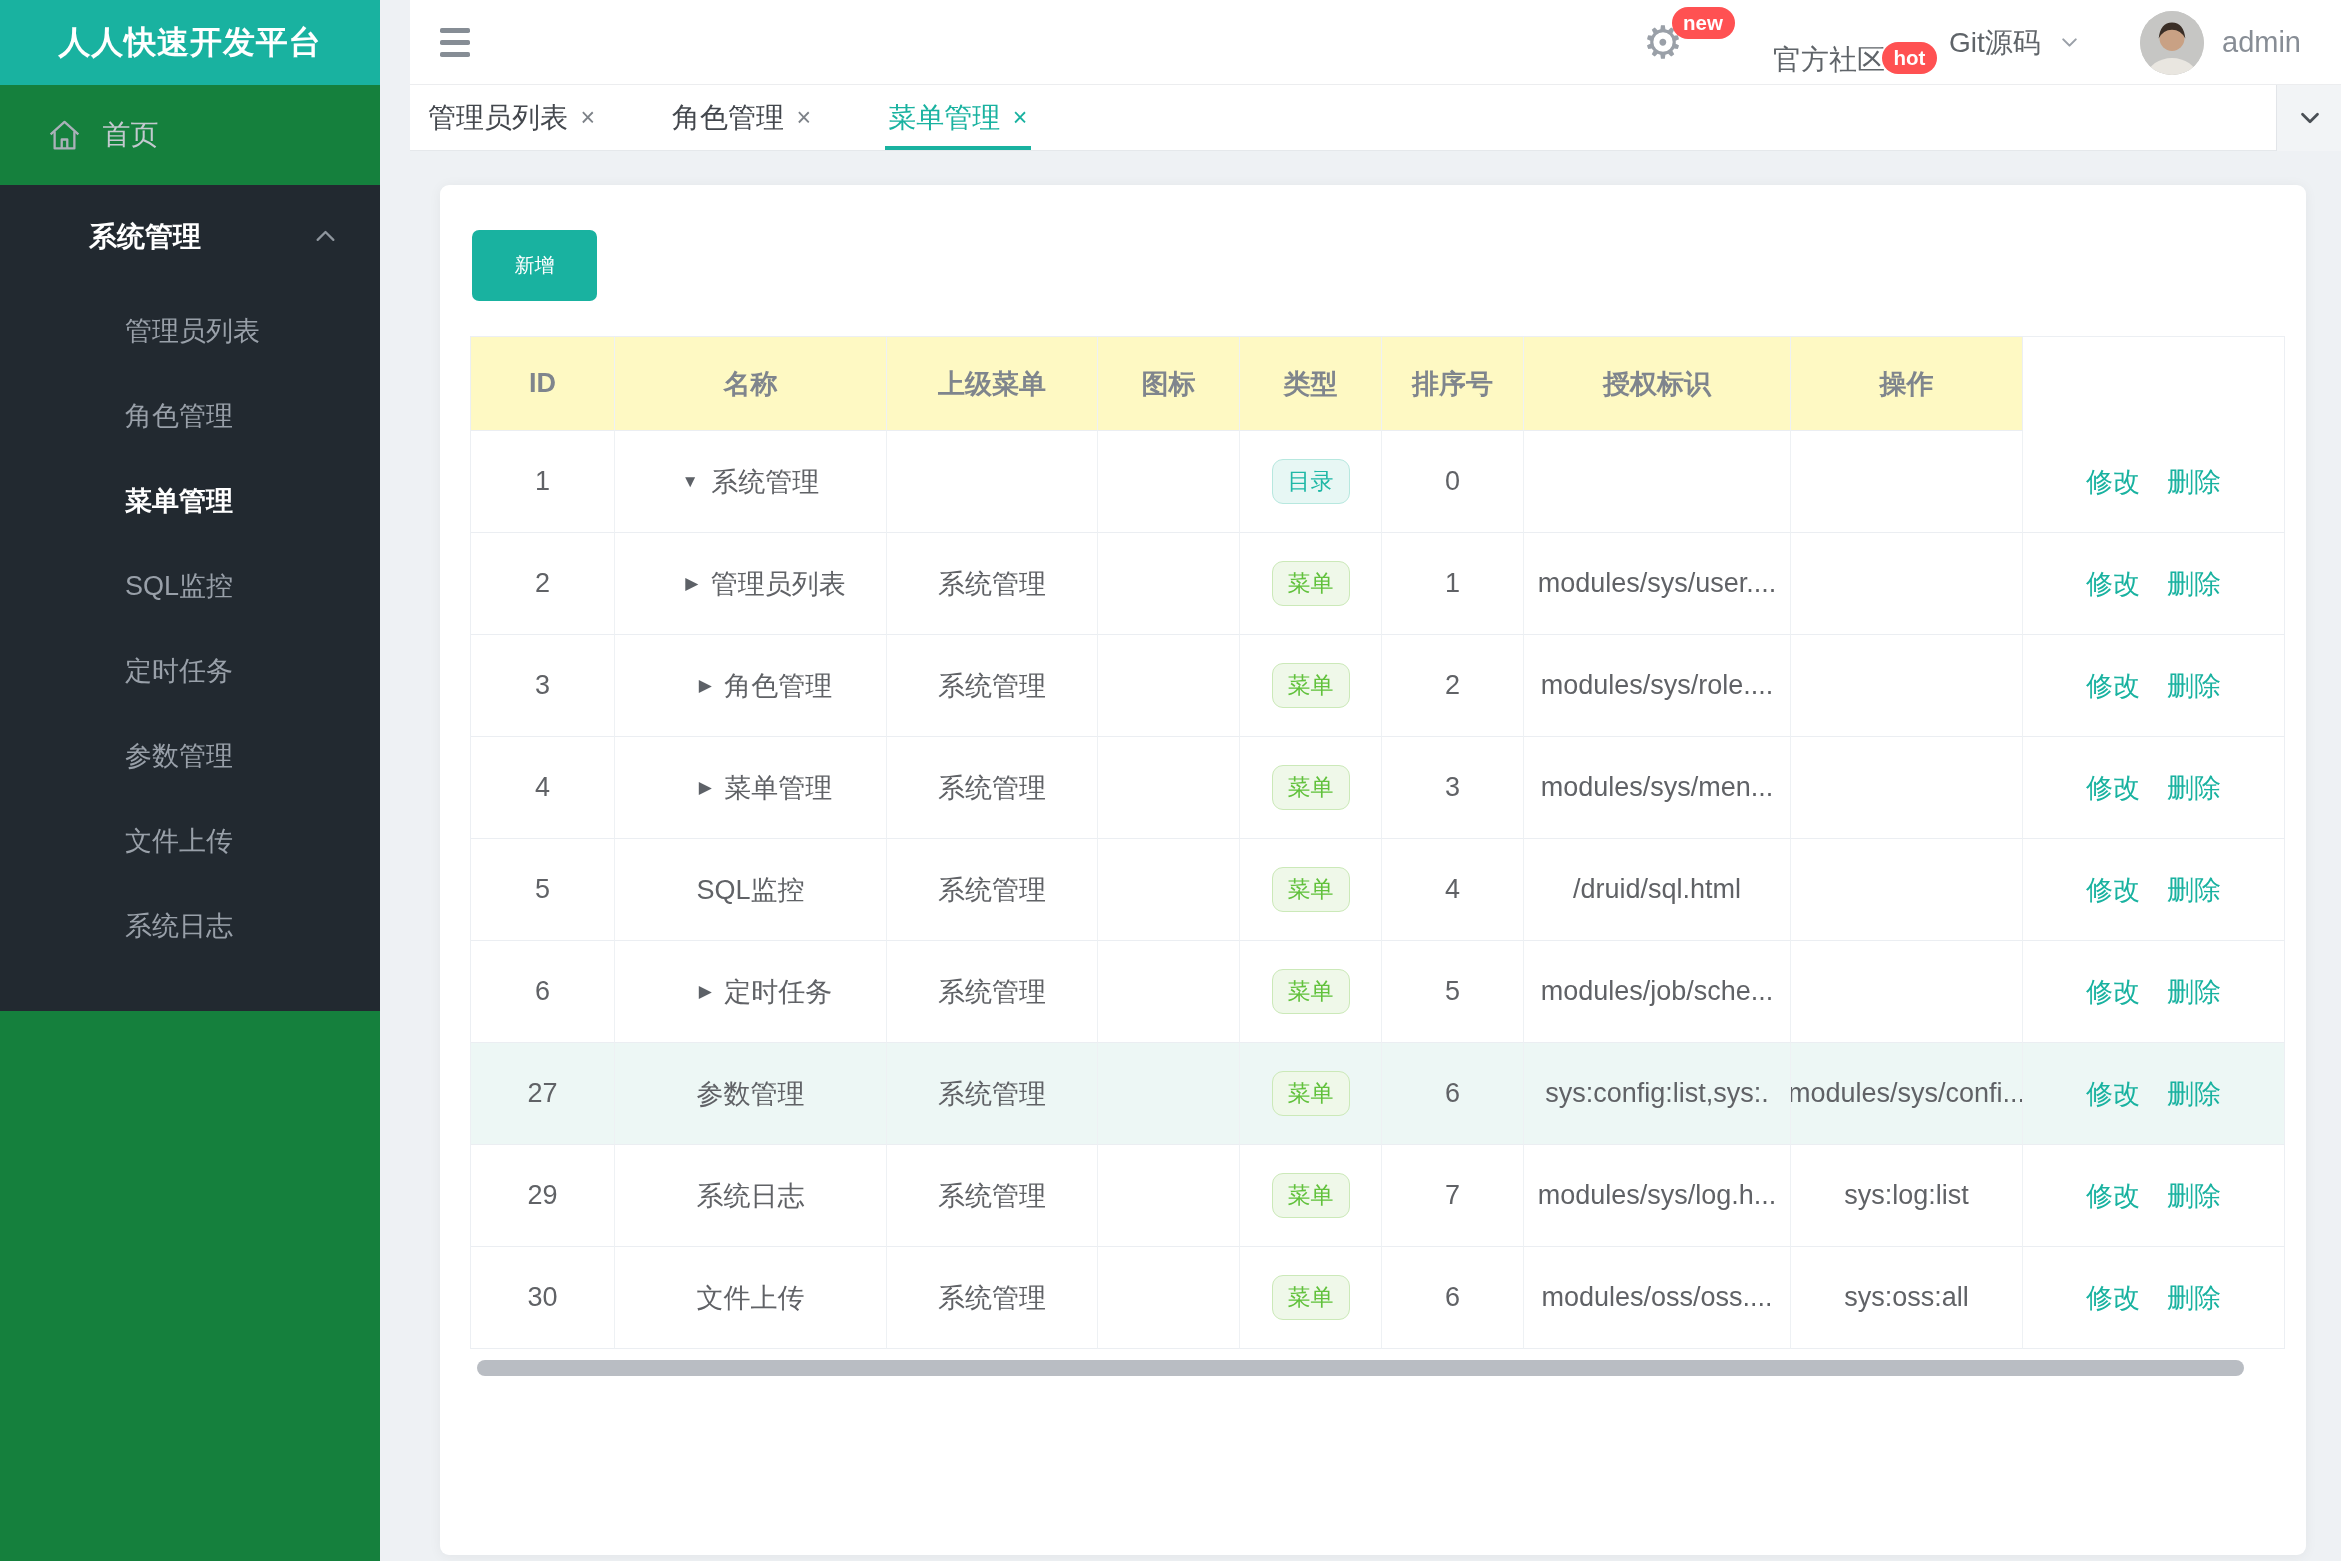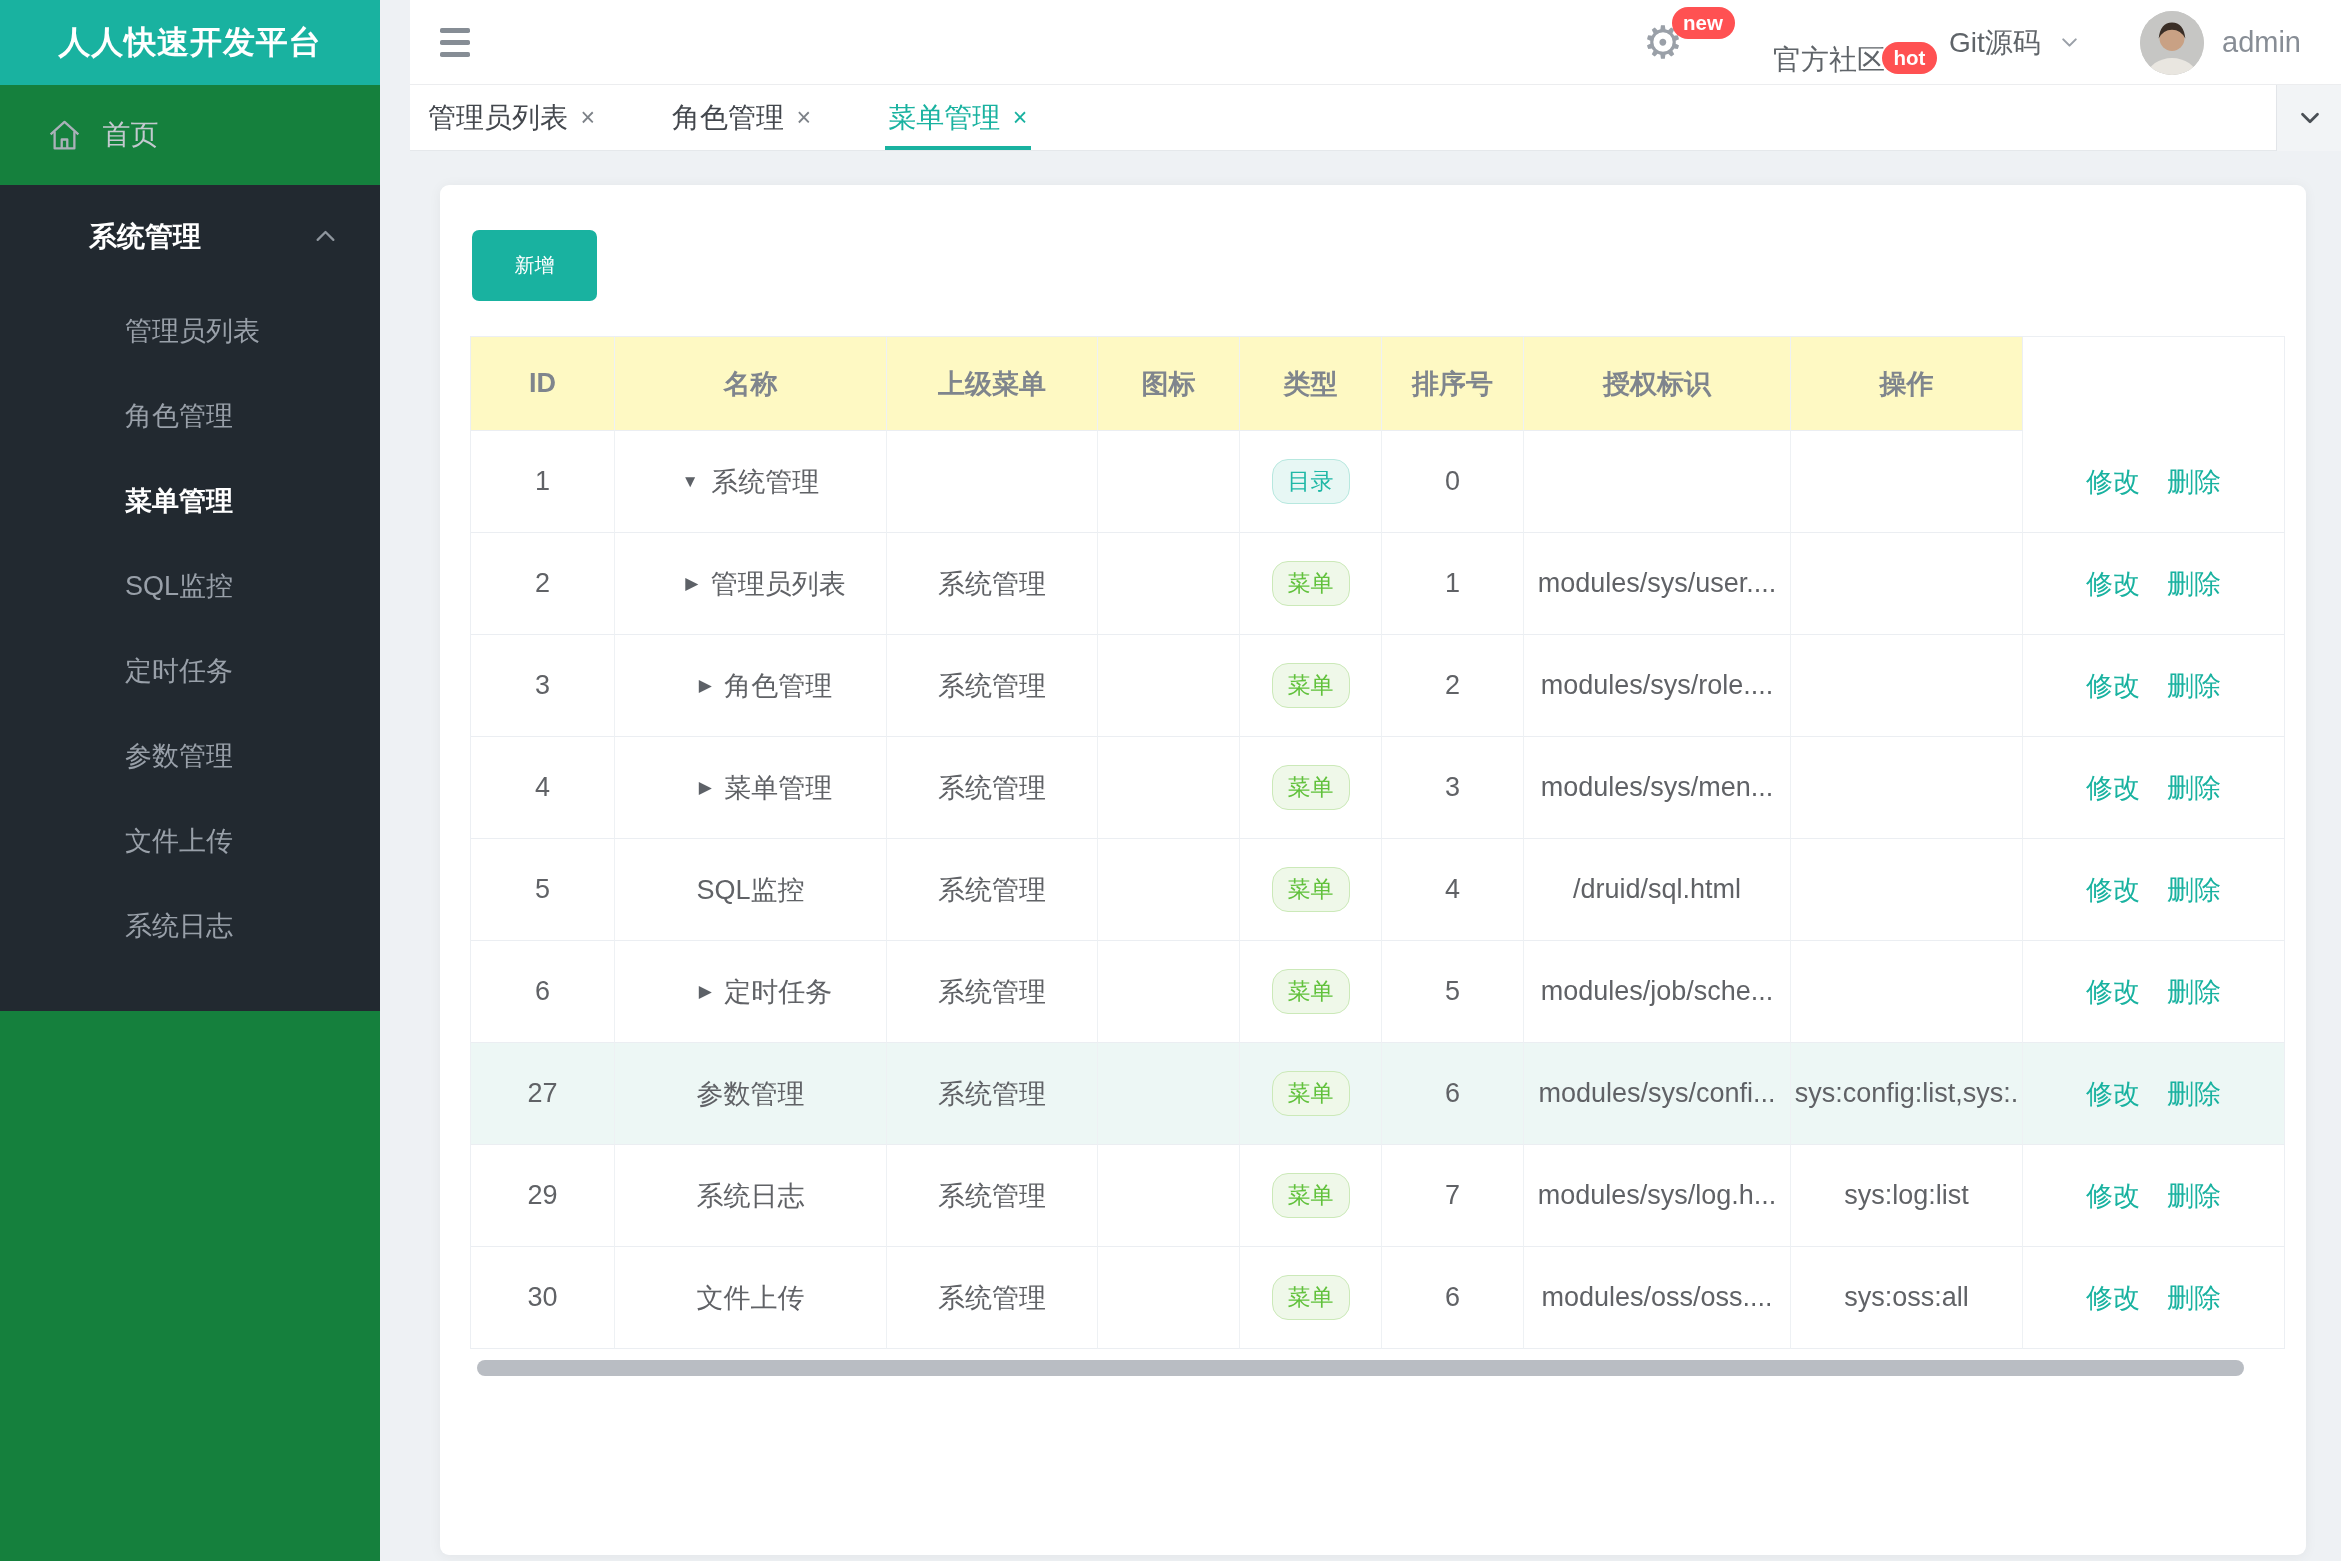--- a/index.html
+++ b/index.html
@@ -62,21 +62,21 @@
   .table{position:absolute;left:30px;top:151px;width:1815px;border-left:0.9px solid #eceff3;border-top:0.9px solid #eceff3;border-right:0.9px solid #eceff3;}
   .tr{display:grid;grid-template-columns:144px 272px 211px 142px 142px 142px 267px 232px 262px;}
   .th,.td{border-right:0.9px solid #eef1f4;border-bottom:0.9px solid #ebeef2;display:flex;align-items:center;
         justify-content:center;overflow:hidden;white-space:nowrap;}
   .th:last-child,.td:last-child{border-right:0.9px solid #eceff3;}
   .th{height:94px;font-weight:bold;color:#7f858d;font-size:27px;background:#fef9c3;}
   .td{height:102px;font-size:27px;color:#606266;background:#fff;}
   .tr.hl .td{background:#edf7f5;}
   .arrow{font-size:17px;color:#5d6167;margin-right:12.5px;line-height:1;}
   .indent1{margin-left:30px;}
-  .badge{display:inline-block;padding:7.1px 15px;font-size:23px;border-radius:16px;line-height:1.25;}
+  .badge{display:inline-block;padding:7.1px 15px;font-size:23px;border-radius:11px;line-height:1.25;}
   .badge.catalog{color:#1fb8a6;background:#e7f7f4;border:0.9px solid #b7e8df;}
   .badge.menu{color:#61c13c;background:#eff8e9;border:0.9px solid #cbe9b8;}
   .op-link{color:#19b2a0;text-decoration:none;margin:0 13.4px;font-size:27px;cursor:pointer;}
   .hscroll{position:absolute;left:37px;top:1175px;width:1767px;height:16px;}
   .hscroll .thumb{width:1767px;height:16px;border-radius:8px;background:#b9bdc3;}
   svg{display:block;}
 </style>
 </head>
 <body>
 
@@ -344,22 +344,22 @@
               <span style="display: inline-flex; align-items: center;">
                 <div class="">参数管理</div>
               </span>
             </div>
             <div class="td">系统管理</div>
             <div class="td"></div>
             <div class="td">
               <div class="badge menu">菜单</div>
             </div>
             <div class="td">6</div>
+            <div class="td">sys:config:list,sys:.</div>
             <div class="td">modules/sys/confi...</div>
-            <div class="td">sys:config:list,sys:.</div>
             <div class="td">
               <div class="op-link">修改</div>
               <div class="op-link">删除</div>
             </div>
           </div>
           <div class="tr">
             <div class="td">29</div>
             <div class="td">
               <span style="display: inline-flex; align-items: center;">
                 <div class="">系统日志</div>

